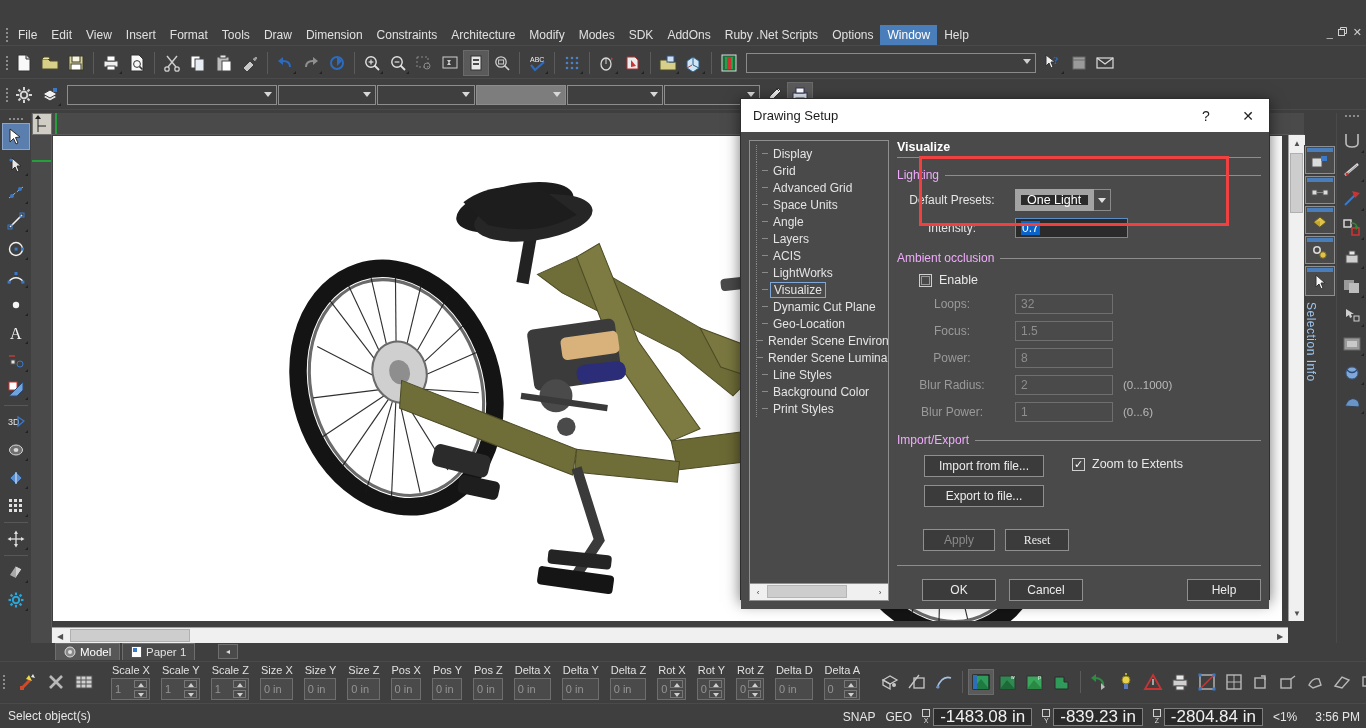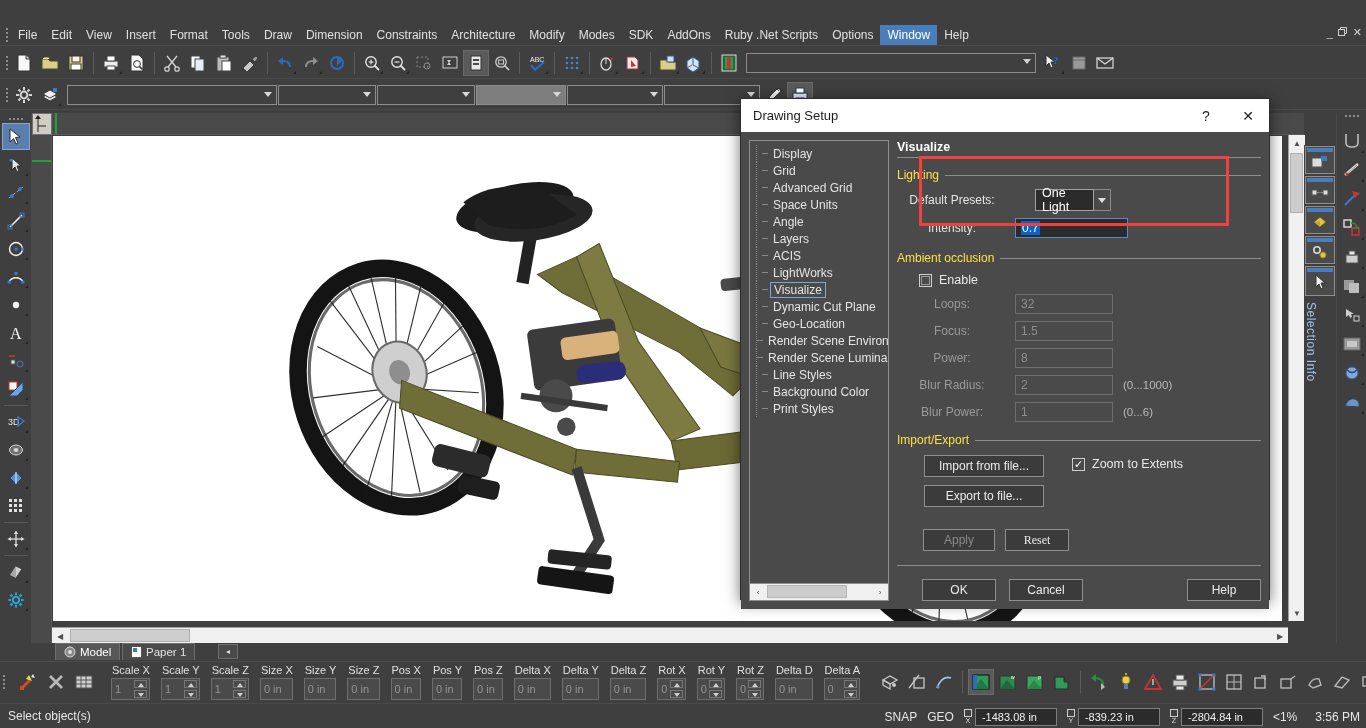--- a/index.html
+++ b/index.html
@@ -210,21 +210,21 @@
   .statusRight { position:absolute; right:6px; top:0; height:25px; display:flex; align-items:center; gap:10px;}
   .coordbox {
     display:flex; align-items:center; gap:3px;
   }
   .coordbox .ax {
     display:flex; flex-direction:column; align-items:center; font-size:7px; color:#ddd; line-height:1;
   }
   .coordbox .axbox { width:8px;height:8px;border:1px solid #cfcfcf; }
   .coordbox .val {
     background:#2b2b2b; border:1px solid #7e7e7e; height:18px; min-width:82px;
-    display:flex; align-items:center; padding:0 6px; color:#f0f0f0; font-size:11px;
+    display:flex; align-items:center; padding:0 6px; color:#f0f0f0; font-size:17px;
   }
   .stxt { font-size:12px; color:#e6e6e6;}
 
   
   .dialog {
     position:absolute; left:740px; top:98px; width:530px; height:502px;
     background:#4a4a4a; border:1px solid #2d2d2d;
     box-shadow: 0 3px 14px rgba(0,0,0,.55);
     display:flex; flex-direction:column;
   }
@@ -256,35 +256,35 @@
   .treescroll .sb{ width:16px;height:15px;display:flex;align-items:center;justify-content:center;
     font-size:8px;color:#404040;}
   .treescroll .th{ position:absolute; left:17px; width:80px; height:13px;
     background:#cdcdcd; border:1px solid #b5b5b5; top:1px;}
 
   .rightpane { flex:1; position:relative; }
   .paneTitle { font-size:12.5px; color:#ffffff; font-weight:bold; }
   .paneRule { height:1px; background:#8d8d8d; margin-top:3px; }
 
   .groupbox { position:relative; margin-top:10px; }
-  .grouphdr { display:flex; align-items:center; gap:6px; font-size:12px; color:#fde047;}
+  .grouphdr { display:flex; align-items:center; gap:6px; font-size:12px; color:#f0abfc;}
   .grouphdr .line { flex:1; height:1px; background:#8d8d8d; }
   .frow { display:flex; align-items:center; margin-top:7px; }
   .frow .flbl { font-size:12px; color:#e4e4e4; text-align:center; }
   .frow .flbl.dim { color:#9a9a9a; }
   .tfield {
     background:#2b2b2b; border:1px solid #8a8a8a; height:20px;
     display:flex; align-items:center; padding-left:5px; font-size:12px; color:#f0f0f0;
   }
   .tfield.dis { background:#4a4a4a; border:1px solid #6f6f6f; color:#8e8e8e;}
   .tfield.focus { border:1px solid #5b8cc8; }
   .tfield .sel { background:#0a64c8; color:#fff; padding:0 1px; }
   .cbo { display:flex; height:22px; }
-  .cbo .txt{ background:#2b2b2b; border:1px solid #a3a3a3; flex:1;
-    display:flex;align-items:center; padding-left:6px; font-size:12.5px; color:#fff;margin-left:20px;}
+  .cbo .txt{ background:#2b2b2b; border:6px solid #a3a3a3; flex:1;
+    display:flex;align-items:center; padding-left:6px; font-size:12.5px; color:#fff;}
   .cbo .btn{ width:17px; background:#4a4a4a; border:1px solid #8a8a8a; border-left:none;
     display:flex;align-items:center;justify-content:center;}
   .cbo .btn .ar{ width:0;height:0;border-left:4px solid transparent;border-right:4px solid transparent;
     border-top:5px solid #e0e0e0;}
   .chk { width:13px;height:13px;border:1px solid #cfcfcf;background:#4a4a4a;
     display:flex;align-items:center;justify-content:center; position:relative;}
   .chk .inner{ width:9px;height:9px;border:1px solid #9a9a9a; background:#4a4a4a;}
   .chk .tick{ color:#ffffff; font-size:11px; line-height:1;}
   .hint { font-size:11.5px; color:#b9b9b9; margin-left:10px; }
   .dbtn {

